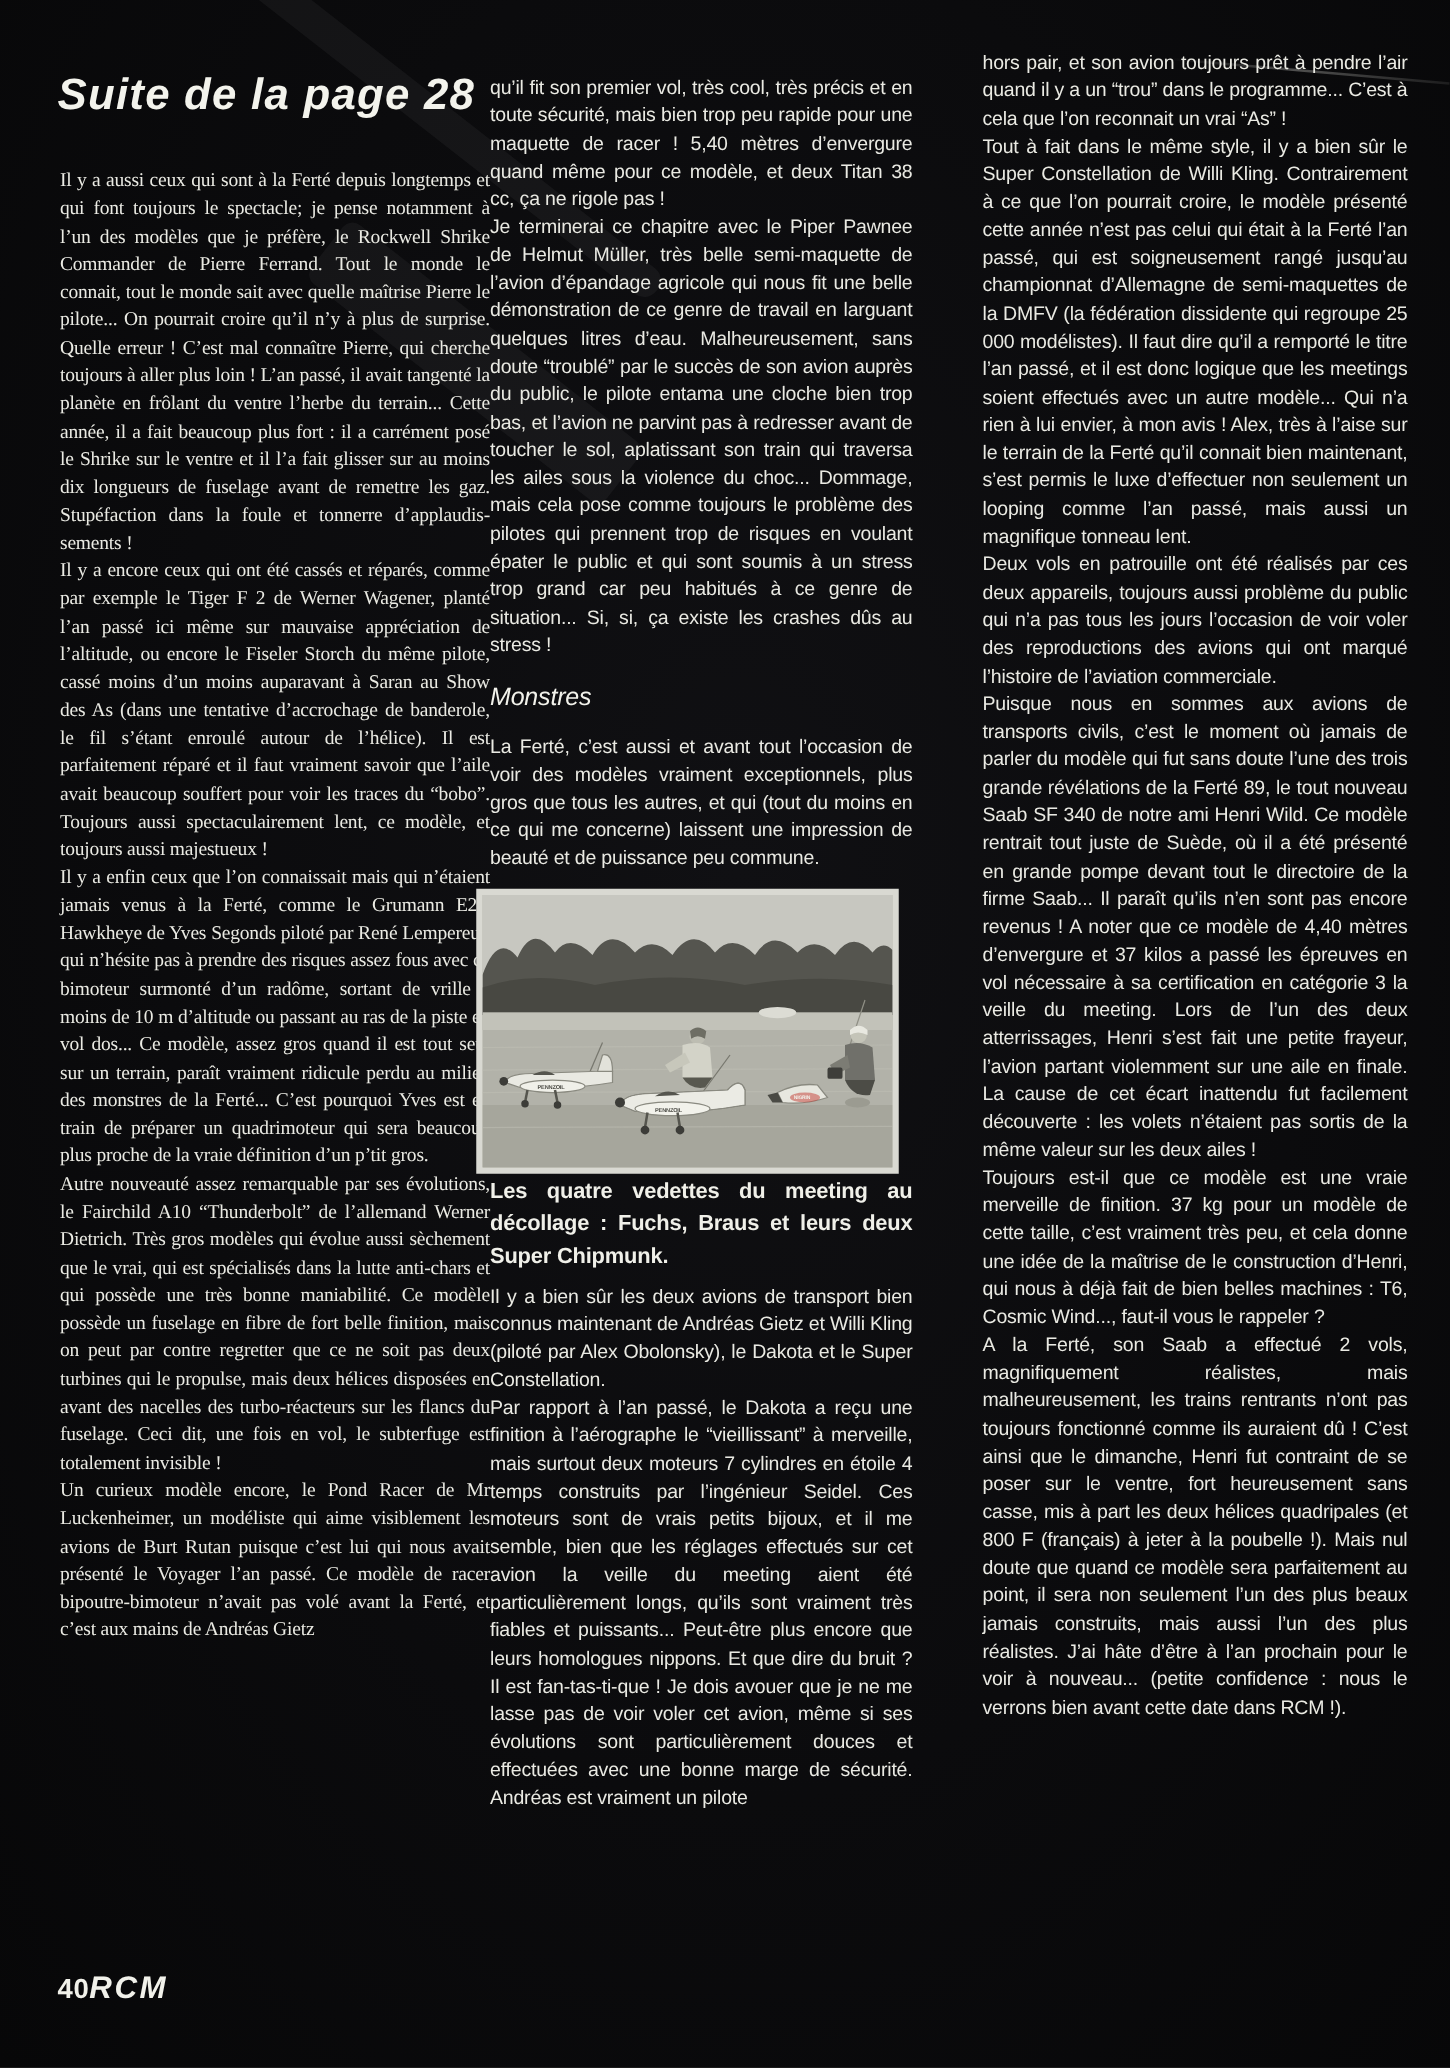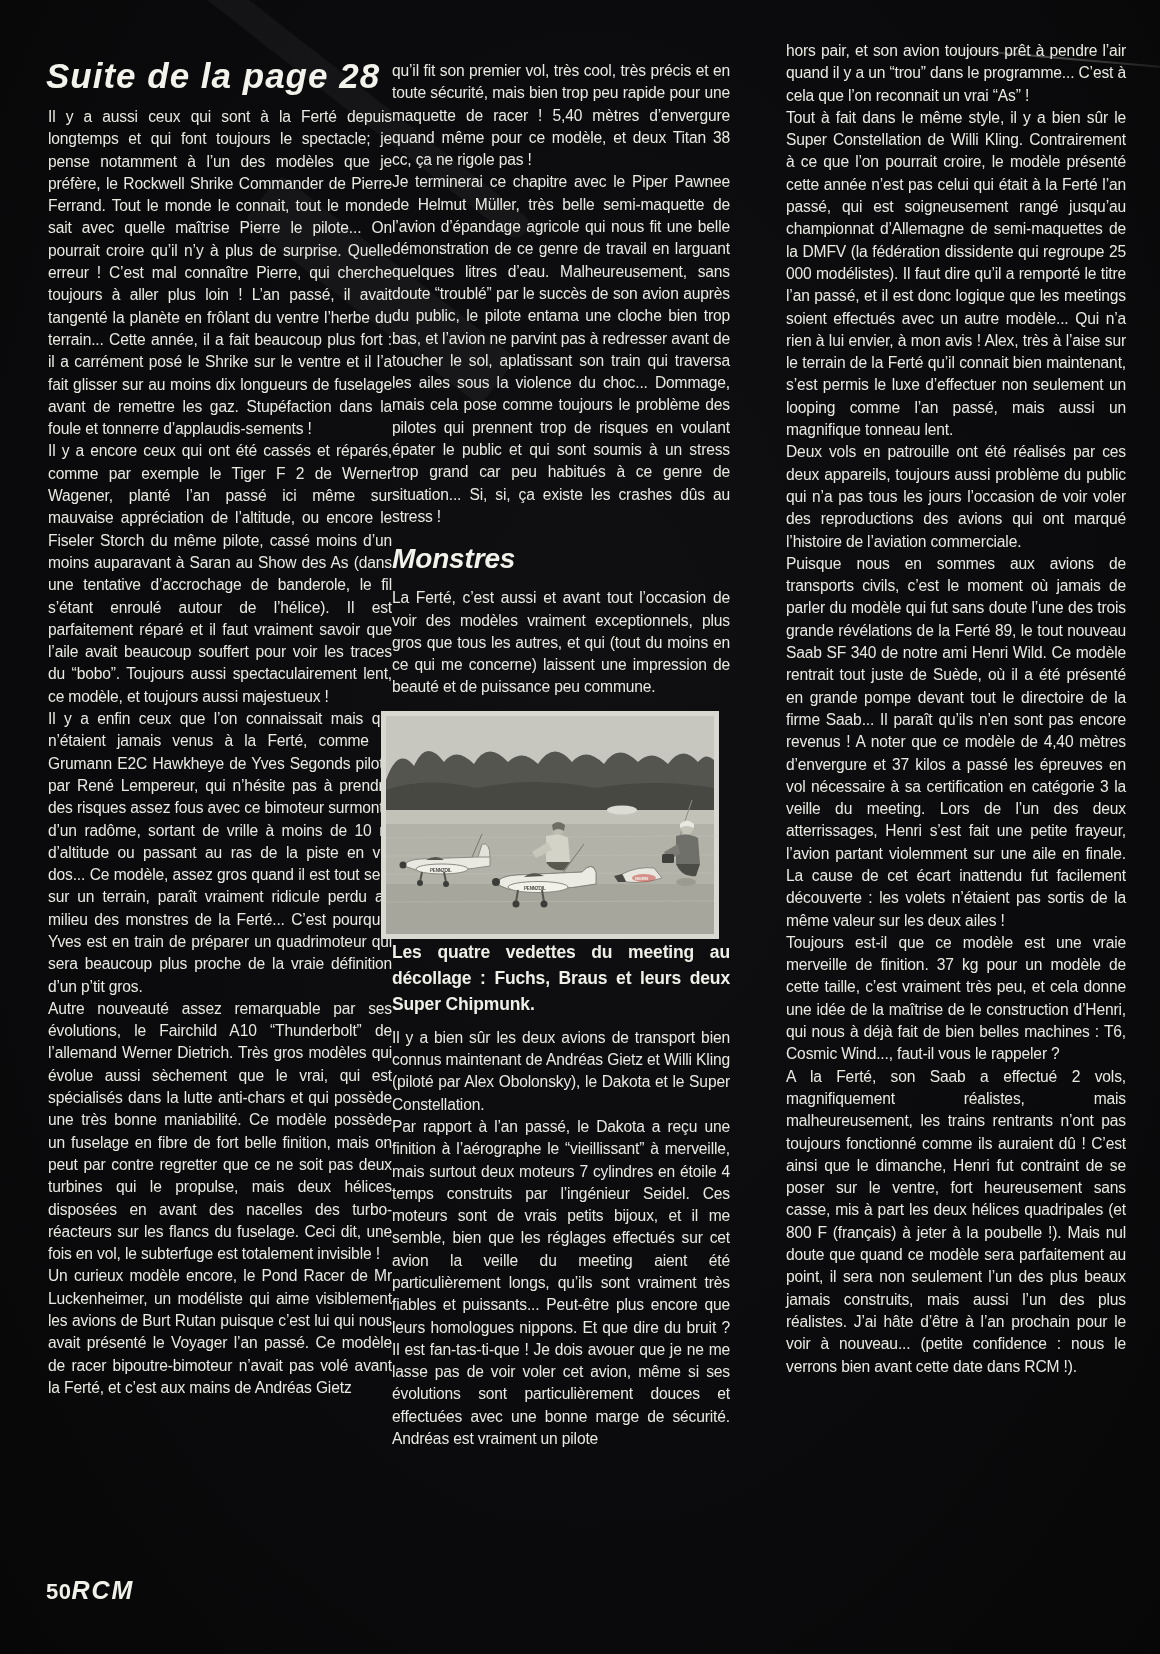--- a/index.html
+++ b/index.html
@@ -19,27 +19,27 @@
     letter-spacing:1px;color:#f3f3ec;white-space:nowrap;
   }
   .col{
     position:absolute;
     font-size:15.6px;line-height:22.3px;
     letter-spacing:-0.15px;
     text-align:justify;
     color:#eaeae3;
   }
   .col p{margin:0;}
-  #col1{left:48px;top:106px;width:344px;}
+  #col1{left:48px;top:134px;width:344px;font-family:Liberation Serif, serif;}
   #col2{left:392px;top:60px;width:338px;}
   #col3{left:786px;top:40px;width:340px;}
   .subhead{
     margin:14px 0 12px 0;
-    font-size:28px;line-height:33px;
-    font-weight:bold;font-style:italic;
+    font-size:20px;line-height:33px;
+    font-weight:normal;font-style:italic;
     color:#f2f2eb;text-align:left;
   }
   .photo-frame{
     margin:12px 0 0 -11px;
     width:338px;height:228px;
     background:#d9d9d2;
     box-sizing:border-box;
     padding:5px;
   }
   .photo-frame svg{display:block;width:328px;height:218px;background:#b7b7ae;}
@@ -182,16 +182,16 @@
   <div class="col" id="col3">
     <p>hors pair, et son avion toujours prêt à pendre l’air quand il y a un “trou” dans le programme... C’est à cela que l’on reconnait un vrai “As” !</p>
     <p>Tout à fait dans le même style, il y a bien sûr le Super Constellation de Willi Kling. Contrairement à ce que l’on pourrait croire, le modèle présenté cette année n’est pas celui qui était à la Ferté l’an passé, qui est soigneusement rangé jusqu’au championnat d’Allemagne de semi-maquettes de la DMFV (la fédération dissidente qui regroupe 25 000 modélistes). Il faut dire qu’il a remporté le titre l’an passé, et il est donc logique que les meetings soient effectués avec un autre modèle... Qui n’a rien à lui envier, à mon avis ! Alex, très à l’aise sur le terrain de la Ferté qu’il connait bien maintenant, s’est permis le luxe d’effectuer non seulement un looping comme l’an passé, mais aussi un magnifique tonneau lent.</p>
     <p>Deux vols en patrouille ont été réalisés par ces deux appareils, toujours aussi problème du public qui n’a pas tous les jours l’occasion de voir voler des reproductions des avions qui ont marqué l’histoire de l’aviation commerciale.</p>
     <p>Puisque nous en sommes aux avions de transports civils, c’est le moment où jamais de parler du modèle qui fut sans doute l’une des trois grande révélations de la Ferté 89, le tout nouveau Saab SF 340 de notre ami Henri Wild. Ce modèle rentrait tout juste de Suède, où il a été présenté en grande pompe devant tout le directoire de la firme Saab... Il paraît qu’ils n’en sont pas encore revenus ! A noter que ce modèle de 4,40 mètres d’envergure et 37 kilos a passé les épreuves en vol nécessaire à sa certification en catégorie 3 la veille du meeting. Lors de l’un des deux atterrissages, Henri s’est fait une petite frayeur, l’avion partant violemment sur une aile en finale. La cause de cet écart inattendu fut facilement découverte : les volets n’étaient pas sortis de la même valeur sur les deux ailes !</p>
     <p>Toujours est-il que ce modèle est une vraie merveille de finition. 37 kg pour un modèle de cette taille, c’est vraiment très peu, et cela donne une idée de la maîtrise de le construction d’Henri, qui nous à déjà fait de bien belles machines : T6, Cosmic Wind..., faut-il vous le rappeler ?</p>
     <p>A la Ferté, son Saab a effectué 2 vols, magnifiquement réalistes, mais malheureusement, les trains rentrants n’ont pas toujours fonctionné comme ils auraient dû ! C’est ainsi que le dimanche, Henri fut contraint de se poser sur le ventre, fort heureusement sans casse, mis à part les deux hélices quadripales (et 800 F (français) à jeter à la poubelle !). Mais nul doute que quand ce modèle sera parfaitement au point, il sera non seulement l’un des plus beaux jamais construits, mais aussi l’un des plus réalistes. J’ai hâte d’être à l’an prochain pour le voir à nouveau... (petite confidence : nous le verrons bien avant cette date dans RCM !).</p>
   </div>
 
   <div class="footer">
-    <span class="pagenum">50</span><span class="logo">RCM</span>
+    <span class="pagenum">40</span><span class="logo">RCM</span>
   </div>
 
 </div>
 
 </body></html>

